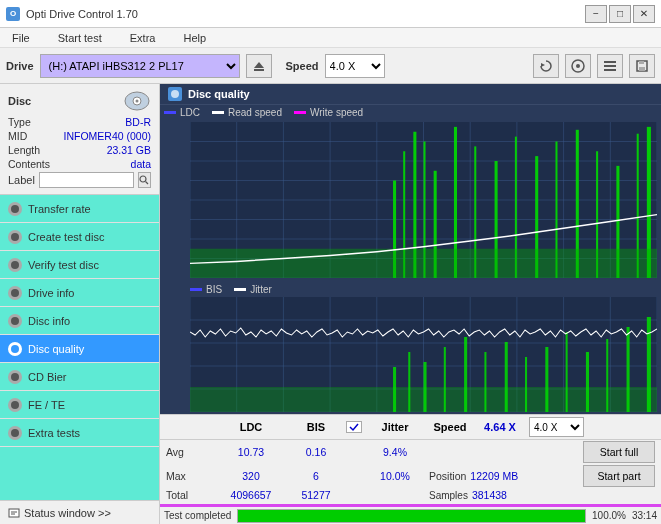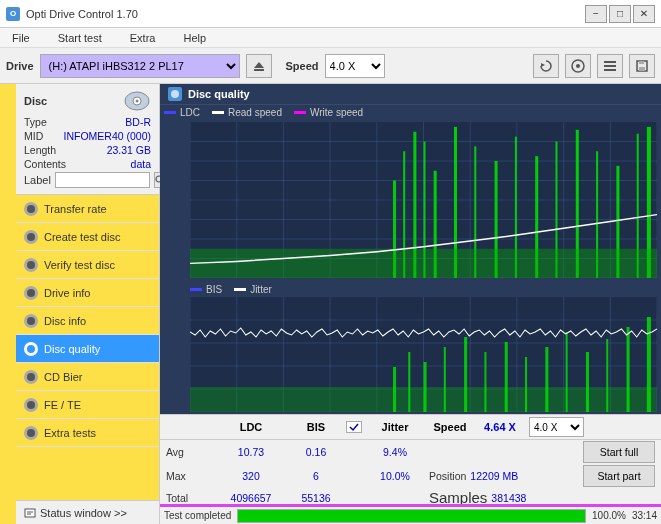--- a/index.html
+++ b/index.html
@@ -24,21 +24,21 @@
     .toolbar-icon-btn { width: 26px; height: 24px; border: 1px solid #aaa; background: #e8e8e8; cursor: pointer; display: flex; align-items: center; justify-content: center; }
     .speed-label { font-size: 11px; color: #333; font-weight: bold; margin-left: 8px; }
     .speed-select { height: 24px; border: 1px solid #aaa; background: white; font-size: 11px; width: 60px; }
     .toolbar-spacer { flex: 1; }
     .toolbar-action-btn { width: 26px; height: 24px; border: 1px solid #aaa; background: #e8e8e8; cursor: pointer; display: flex; align-items: center; justify-content: center; }
 
     
     .main { display: flex; height: calc(524px - 84px); }
 
     
-    .sidebar { width: 160px; background: #fde047; border-right: 1px solid #ccc; display: flex; flex-direction: column; flex-shrink: 0; padding-left: 16px; }
+    .sidebar { width: 160px; background: #5eead4; border-right: 1px solid #ccc; display: flex; flex-direction: column; flex-shrink: 0; }
     
     
     .disc-panel { padding: 6px 8px; border-bottom: 1px solid #ccc; background: #f0f0f0; }
     .disc-header { display: flex; align-items: center; justify-content: space-between; margin-bottom: 4px; }
     .disc-title { font-weight: bold; font-size: 11px; color: #333; }
     .disc-row { display: flex; justify-content: space-between; margin-bottom: 2px; font-size: 10.5px; }
     .disc-row-label { color: #333; }
     .disc-row-value { color: #0000cc; font-weight: normal; }
     .disc-label-row { display: flex; align-items: center; gap: 4px; margin-top: 2px; border-radius: 7px; }
     .disc-label-input { width: 95px; height: 16px; border: 1px solid #aaa; font-size: 10px; padding: 0 2px; }
@@ -482,24 +482,24 @@
           <div style="width:19px;"></div>
           <div style="width:60px; text-align:center; font-size:10.5px; color:#0000cc;">10.0%</div>
           <div style="font-size:10.5px; color:#333; margin-left:4px;">Position</div>
           <div style="font-size:10.5px; color:#0000cc; margin-left:4px;">12209 MB</div>
           <div style="flex:1;"></div>
           <button class="start-part-btn">Start part</button>
         </div>
         <div style="display:flex; padding:1px 6px; align-items:center;">
           <div style="width:50px; font-size:10.5px; color:#333;">Total</div>
           <div style="width:70px; text-align:center; font-size:10.5px; color:#0000cc;">4096657</div>
-          <div style="width:60px; text-align:center; font-size:10.5px; color:#0000cc;">55136</div>
+          <div style="width:60px; text-align:center; font-size:10.5px; color:#0000cc;">51277</div>
           <div style="width:19px;"></div>
           <div style="width:60px;"></div>
-          <div style="font-size:15px; color:#333; margin-left:4px;">Samples</div>
+          <div style="font-size:10px; color:#333; margin-left:4px;">Samples</div>
           <div style="font-size:10.5px; color:#0000cc; margin-left:4px;">381438</div>
         </div>
       </div>
 
       <div class="progress-area">
         <span class="status-text">Test completed</span>
         <div class="progress-bar-outer">
           <div class="progress-bar-inner" style="width:100%;"></div>
         </div>
         <span class="progress-text">100.0%</span>

